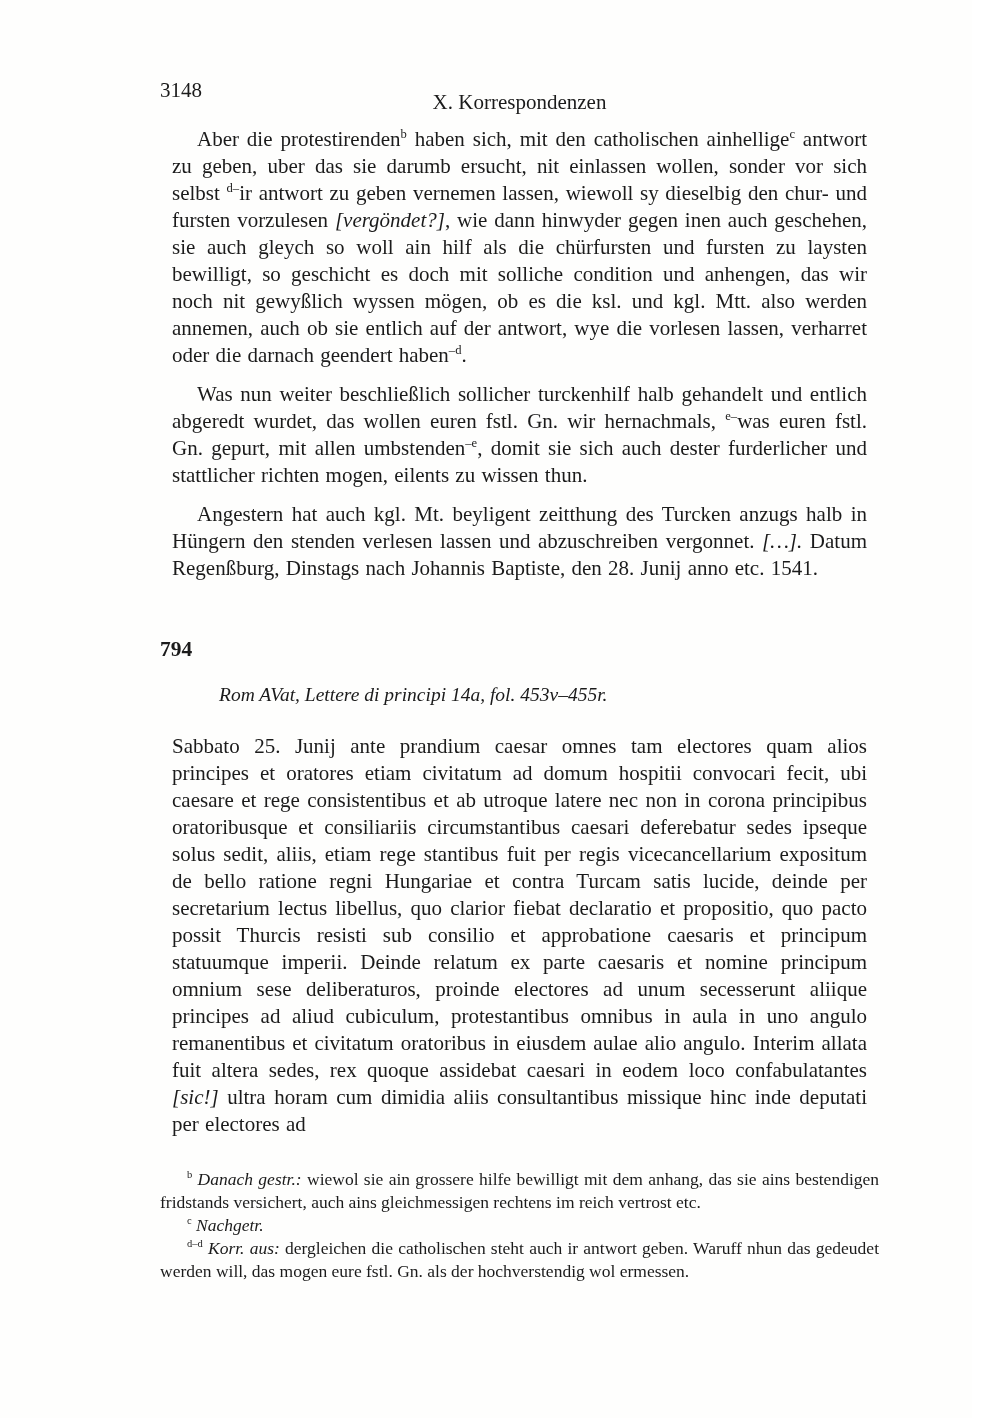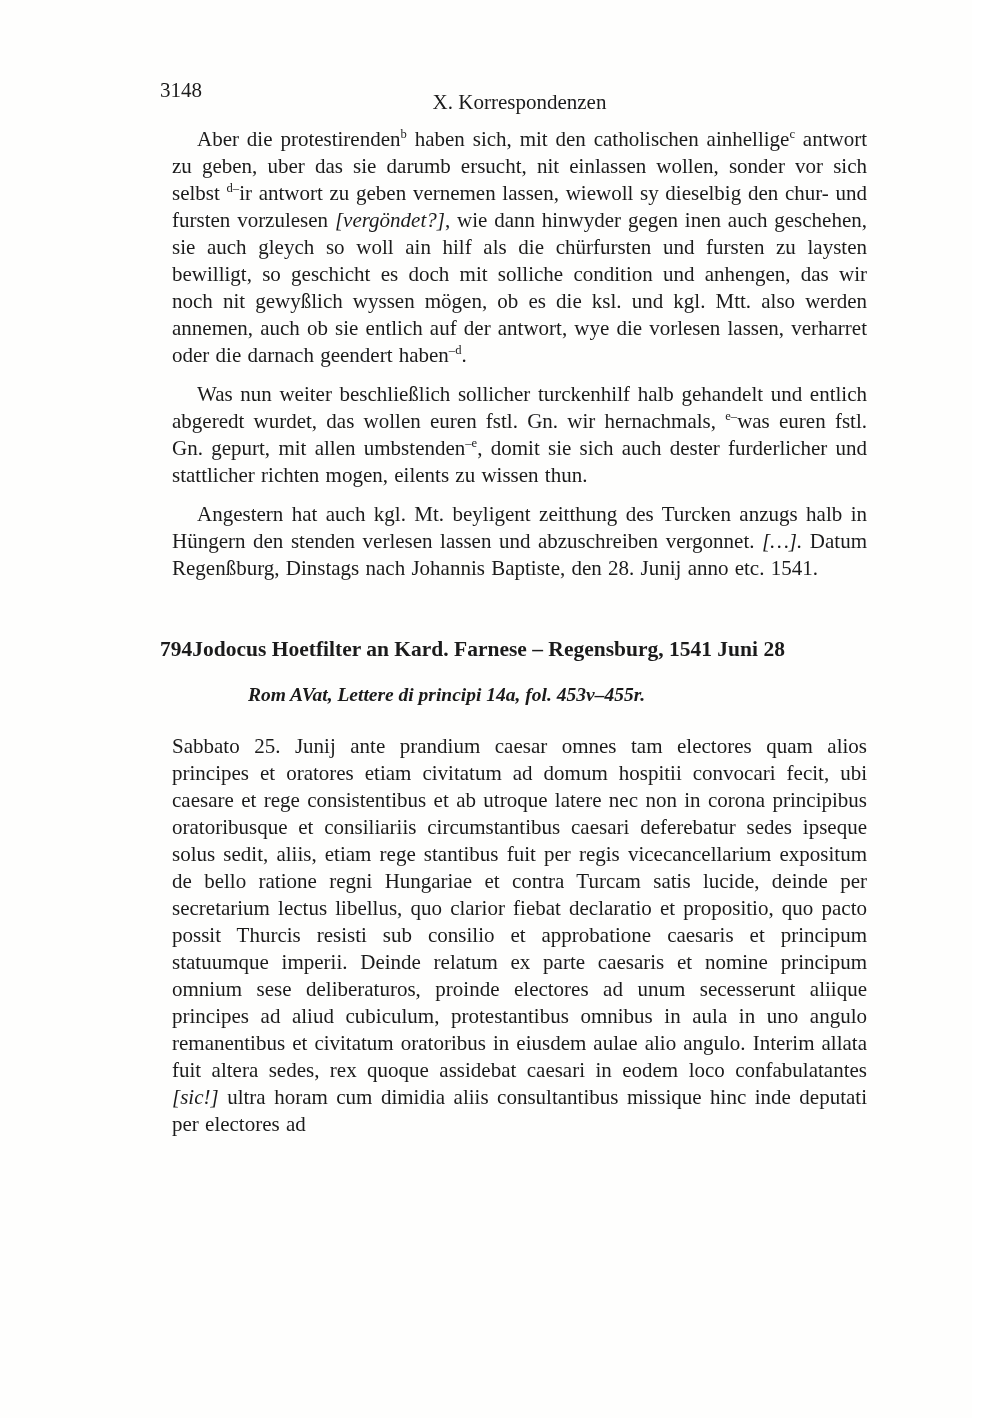--- a/index.html
+++ b/index.html
@@ -33,25 +33,24 @@
   .run-sup { vertical-align: super; font-size: 0.6em; line-height: 0; }
   .run-i { font-style: italic; }
   .entry-heading {
     display: flex;
     margin: 54px 0 20px 0;
     font-size: 21.5px;
     font-weight: bold;
     line-height: 27px;
   }
   .source-line {
-    margin: 0 0 26px 88px;
+    margin: 0 0 26px 59px;
     font-style: italic;
     font-size: 19.5px;
     line-height: 24px;
-    font-weight: bold;
   }
   .footnotes {
     margin-top: 30px;
     font-size: 17.5px;
     line-height: 23px;
   }
   .footnote {
     margin: 0;
     text-align: justify;
     text-indent: 27px;
@@ -68,25 +67,27 @@
   </header>
 
   <main class="text-block">
 
     <p class="para indent"><span>Aber die protestirenden</span><span class="run-sup">b</span><span> haben sich, mit den catholischen ainhellige</span><span class="run-sup">c</span><span> antwort zu geben, uber das sie darumb ersucht, nit einlassen wollen, sonder vor sich selbst </span><span class="run-sup">d–</span><span>ir antwort zu geben vernemen lassen, wiewoll sy dieselbig den chur- und fursten vorzulesen </span><span class="run-i">[vergöndet?]</span><span>, wie dann hinwyder gegen inen auch geschehen, sie auch gleych so woll ain hilf als die chürfursten und fursten zu laysten bewilligt, so geschicht es doch mit solliche condition und anhengen, das wir noch nit gewyßlich wyssen mögen, ob es die ksl. und kgl. Mtt. also werden annemen, auch ob sie entlich auf der antwort, wye die vorlesen lassen, verharret oder die darnach geendert haben</span><span class="run-sup">–d</span><span>.</span></p>
     <p class="para indent"><span>Was nun weiter beschließlich sollicher turckenhilf halb gehandelt und entlich abgeredt wurdet, das wollen euren fstl. Gn. wir hernachmals, </span><span class="run-sup">e–</span><span>was euren fstl. Gn. gepurt, mit allen umbstenden</span><span class="run-sup">–e</span><span>, domit sie sich auch dester furderlicher und stattlicher richten mogen, eilents zu wissen thun.</span></p>
     <p class="para indent"><span>Angestern hat auch kgl. Mt. beyligent zeitthung des Turcken anzugs halb in Hüngern den stenden verlesen lassen und abzuschreiben vergonnet. </span><span class="run-i">[…].</span><span> Datum Regenßburg, Dinstags nach Johannis Baptiste, den 28. Junij anno etc. 1541.</span></p>
 
     <h2 class="entry-heading">
       <span class="entry-number">794</span>
-      <span class="entry-title">Jodocus Hoetfilter an Kard. Farnese – Regensburg, 1541 Juni 28</span>
     </h2>
 
     <p class="source-line">Rom AVat, Lettere di principi 14a, fol. 453v–455r.</p>
 
     <p class="para"><span>Sabbato 25. Junij ante prandium caesar omnes tam electores quam alios principes et oratores etiam civitatum ad domum hospitii convocari fecit, ubi caesare et rege consistentibus et ab utroque latere nec non in corona principibus oratoribusque et consiliariis circumstantibus caesari deferebatur sedes ipseque solus sedit, aliis, etiam rege stantibus fuit per regis vicecancellarium expositum de bello ratione regni Hungariae et contra Turcam satis lucide, deinde per secretarium lectus libellus, quo clarior fiebat declaratio et propositio, quo pacto possit Thurcis resisti sub consilio et approbatione caesaris et principum statuumque imperii. Deinde relatum ex parte caesaris et nomine principum omnium sese deliberaturos, proinde electores ad unum secesserunt aliique principes ad aliud cubiculum, protestantibus omnibus in aula in uno angulo remanentibus et civitatum oratoribus in eiusdem aulae alio angulo. Interim allata fuit altera sedes, rex quoque assidebat caesari in eodem loco confabulatantes </span><span class="run-i">[sic!]</span><span> ultra horam cum dimidia aliis consultantibus missique hinc inde deputati per electores ad</span></p>
 
   </main>
 
   <footer class="footnotes">
+    <p class="footnote"><span class="run-sup">b</span><span> </span><span class="run-i">Danach gestr.:</span><span> wiewol sie ain grossere hilfe bewilligt mit dem anhang, das sie ains bestendigen fridstands versichert, auch ains gleichmessigen rechtens im reich vertrost etc.</span></p>
+    <p class="footnote"><span class="run-sup">c</span><span> </span><span class="run-i">Nachgetr.</span></p>
+    <p class="footnote"><span class="run-sup">d–d</span><span> </span><span class="run-i">Korr. aus:</span><span> dergleichen die catholischen steht auch ir antwort geben. Waruff nhun das gedeudet werden will, das mogen eure fstl. Gn. als der hochverstendig wol ermessen.</span></p>
   </footer>
 
 </div>
 
 </body></html>

